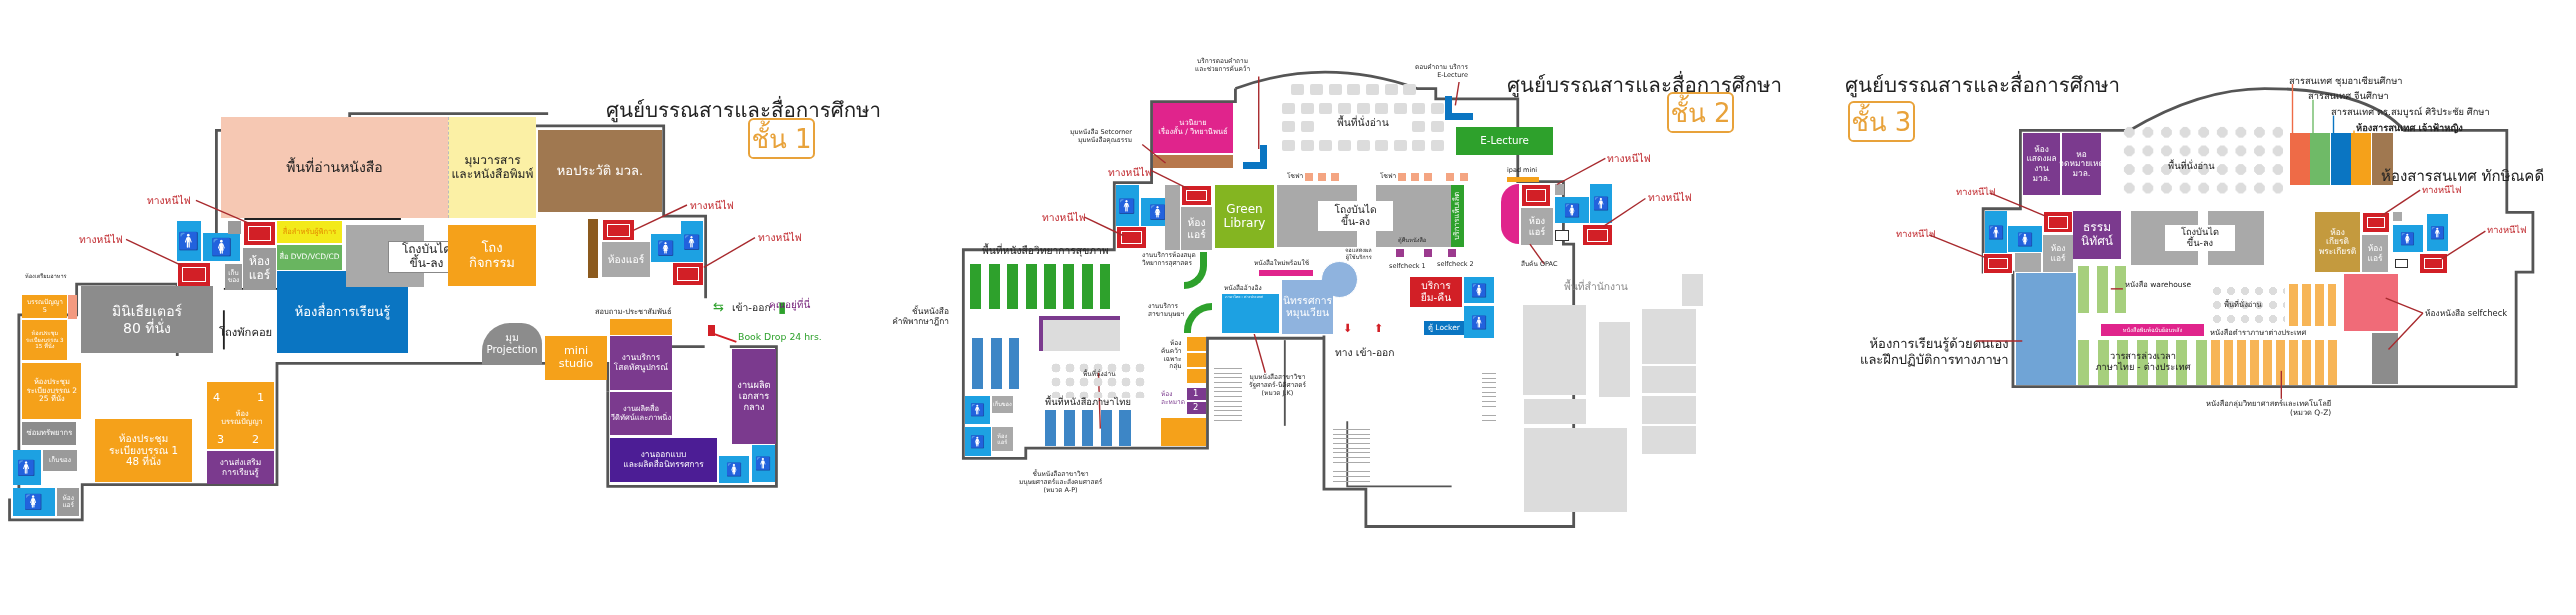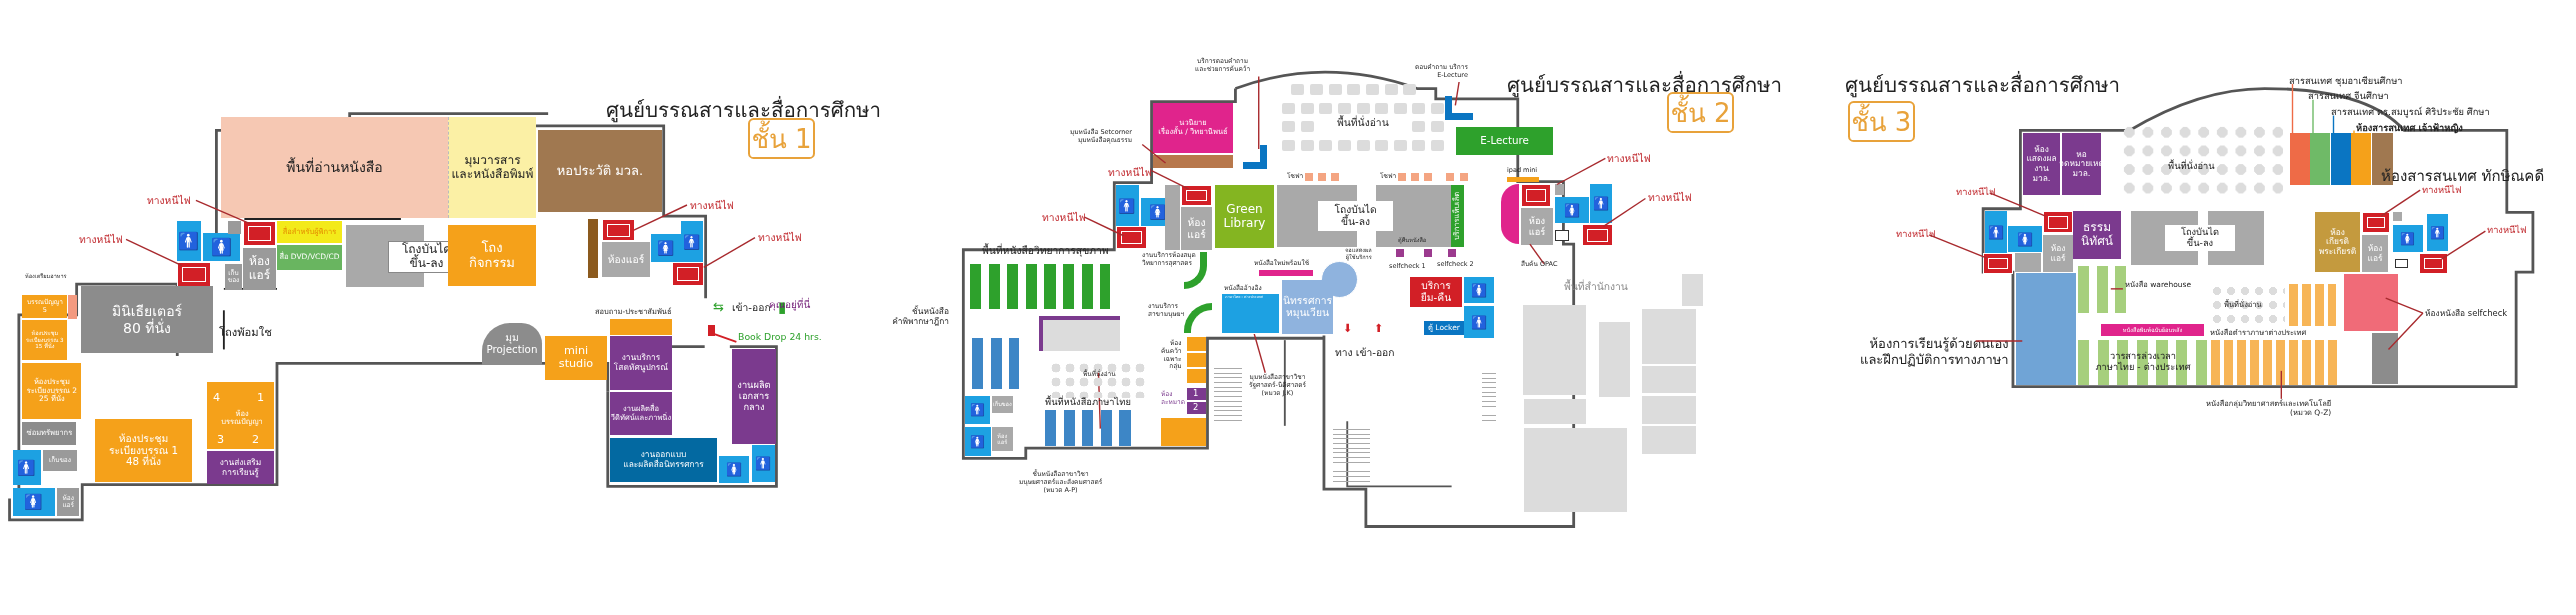--- a/index.html
+++ b/index.html
@@ -49,29 +49,30 @@
   <div class="abs" style="left:228px;top:221px;width:13px;height:13px;background:#9a9a9a;"></div>
   <div class="stair" style="left:243px;top:221px;width:33px;height:25px;"></div>
   <div class="stair" style="left:177px;top:262px;width:34px;height:25px;"></div>
   <div class="room" style="left:243px;top:248px;width:33px;height:42px;background:#9a9a9a;font-size:12px;">ห้อง
 แอร์</div>
   <div class="room" style="left:225px;top:264px;width:17px;height:26px;background:#9a9a9a;font-size:6.5px;">เก็บ
 ของ</div>
 
   <div class="room" style="left:277px;top:221px;width:65px;height:22.4px;background:#f3ea1a;color:#e48b00;font-size:7.5px;">สื่อสำหรับผู้พิการ</div>
   <div class="room" style="left:277px;top:245px;width:65px;height:25px;background:#69b560;font-size:7.5px;">สื่อ DVD/VCD/CD</div>
+  <div class="room" style="left:277px;top:271px;width:131px;height:82px;background:#0a75c2;font-size:13px;">ห้องสื่อการเรียนรู้</div>
   <div class="abs" style="left:346px;top:225px;width:78px;height:62px;background:#a9a9a9;"></div>
   <div class="room" style="left:388px;top:241px;width:77px;height:32px;background:#fff;color:#222;font-size:12px;border:0.9px solid #888;">โถงบันได
 ขึ้น-ลง</div>
   <div class="room" style="left:448px;top:225px;width:88px;height:61px;background:#f5a11a;font-size:13px;">โถง
 กิจกรรม</div>
 
   <div class="room" style="left:81px;top:286px;width:132px;height:67px;background:#8c8c8c;font-size:14px;">มินิเธียเตอร์
 80 ที่นั่ง</div>
-  <div class="lbl" style="left:219px;top:326px;font-size:11.2px;">โถงพัอมใช</div>
+  <div class="lbl" style="left:219px;top:326px;font-size:11.2px;">โถงพักคอย</div>
   <div class="lbl" style="left:25px;top:273px;font-size:5.6px;">ห้องเตรียมอาหาร</div>
   <div class="abs" style="left:68px;top:295px;width:9.3px;height:24px;background:#f39a80;"></div>
 
   <div class="room" style="left:22.4px;top:295px;width:45px;height:23px;background:#f5a11a;font-size:6.5px;">บรรณปัญญา
 5</div>
   <div class="room" style="left:22.4px;top:320px;width:45px;height:40px;background:#f5a11a;font-size:5.6px;">ห้องประชุม
 ระเบียงบรรณ 3
 15 ที่นั่ง</div>
   <div class="room" style="left:22.4px;top:363px;width:59px;height:56px;background:#f5a11a;font-size:7.5px;">ห้องประชุม
 ระเบียงบรรณ 2
@@ -127,21 +128,21 @@
   <div class="lbl" style="left:595px;top:307px;font-size:7.5px;">สอบถาม-ประชาสัมพันธ์</div>
   <div class="abs" style="left:610px;top:319px;width:62px;height:16px;background:#f5a11a;"></div>
   <div class="room" style="left:482px;top:323px;width:60px;height:42px;background:#8c8c8c;font-size:10.3px;border-radius:28px 20.5px 0 0;">มุม
 Projection</div>
   <div class="room" style="left:545px;top:336px;width:62px;height:44px;background:#f5a11a;font-size:11.2px;">mini
 studio</div>
   <div class="room" style="left:610px;top:336px;width:62px;height:54px;background:#7b3a8e;font-size:8.4px;">งานบริการ
 โสตทัศนูปกรณ์</div>
   <div class="room" style="left:610px;top:392px;width:62px;height:43px;background:#7b3a8e;font-size:7.5px;">งานผลิตสื่อ
 วีดิทัศน์และภาพนิ่ง</div>
-  <div class="room" style="left:610px;top:438px;width:107px;height:44px;background:#0369a1;font-size:8.4px;">งานออกแบบ
+  <div class="room" style="left:610px;top:438px;width:107px;height:44px;background:#4c1d95;font-size:8.4px;">งานออกแบบ
 และผลิตสื่อนิทรรศการ</div>
   <div class="room" style="left:732px;top:349px;width:44px;height:95px;background:#7b3a8e;font-size:9.3px;">งานผลิต
 เอกสาร
 กลาง</div>
   <div class="wc" style="left:719px;top:456px;width:30px;height:27px;">
       <span style="color:#fff;font-size:13px;">🚺</span>
     </div>
   <div class="wc" style="left:752px;top:445px;width:23px;height:37px;">
       <span style="color:#fff;font-size:13px;">🚹</span>
     </div>

